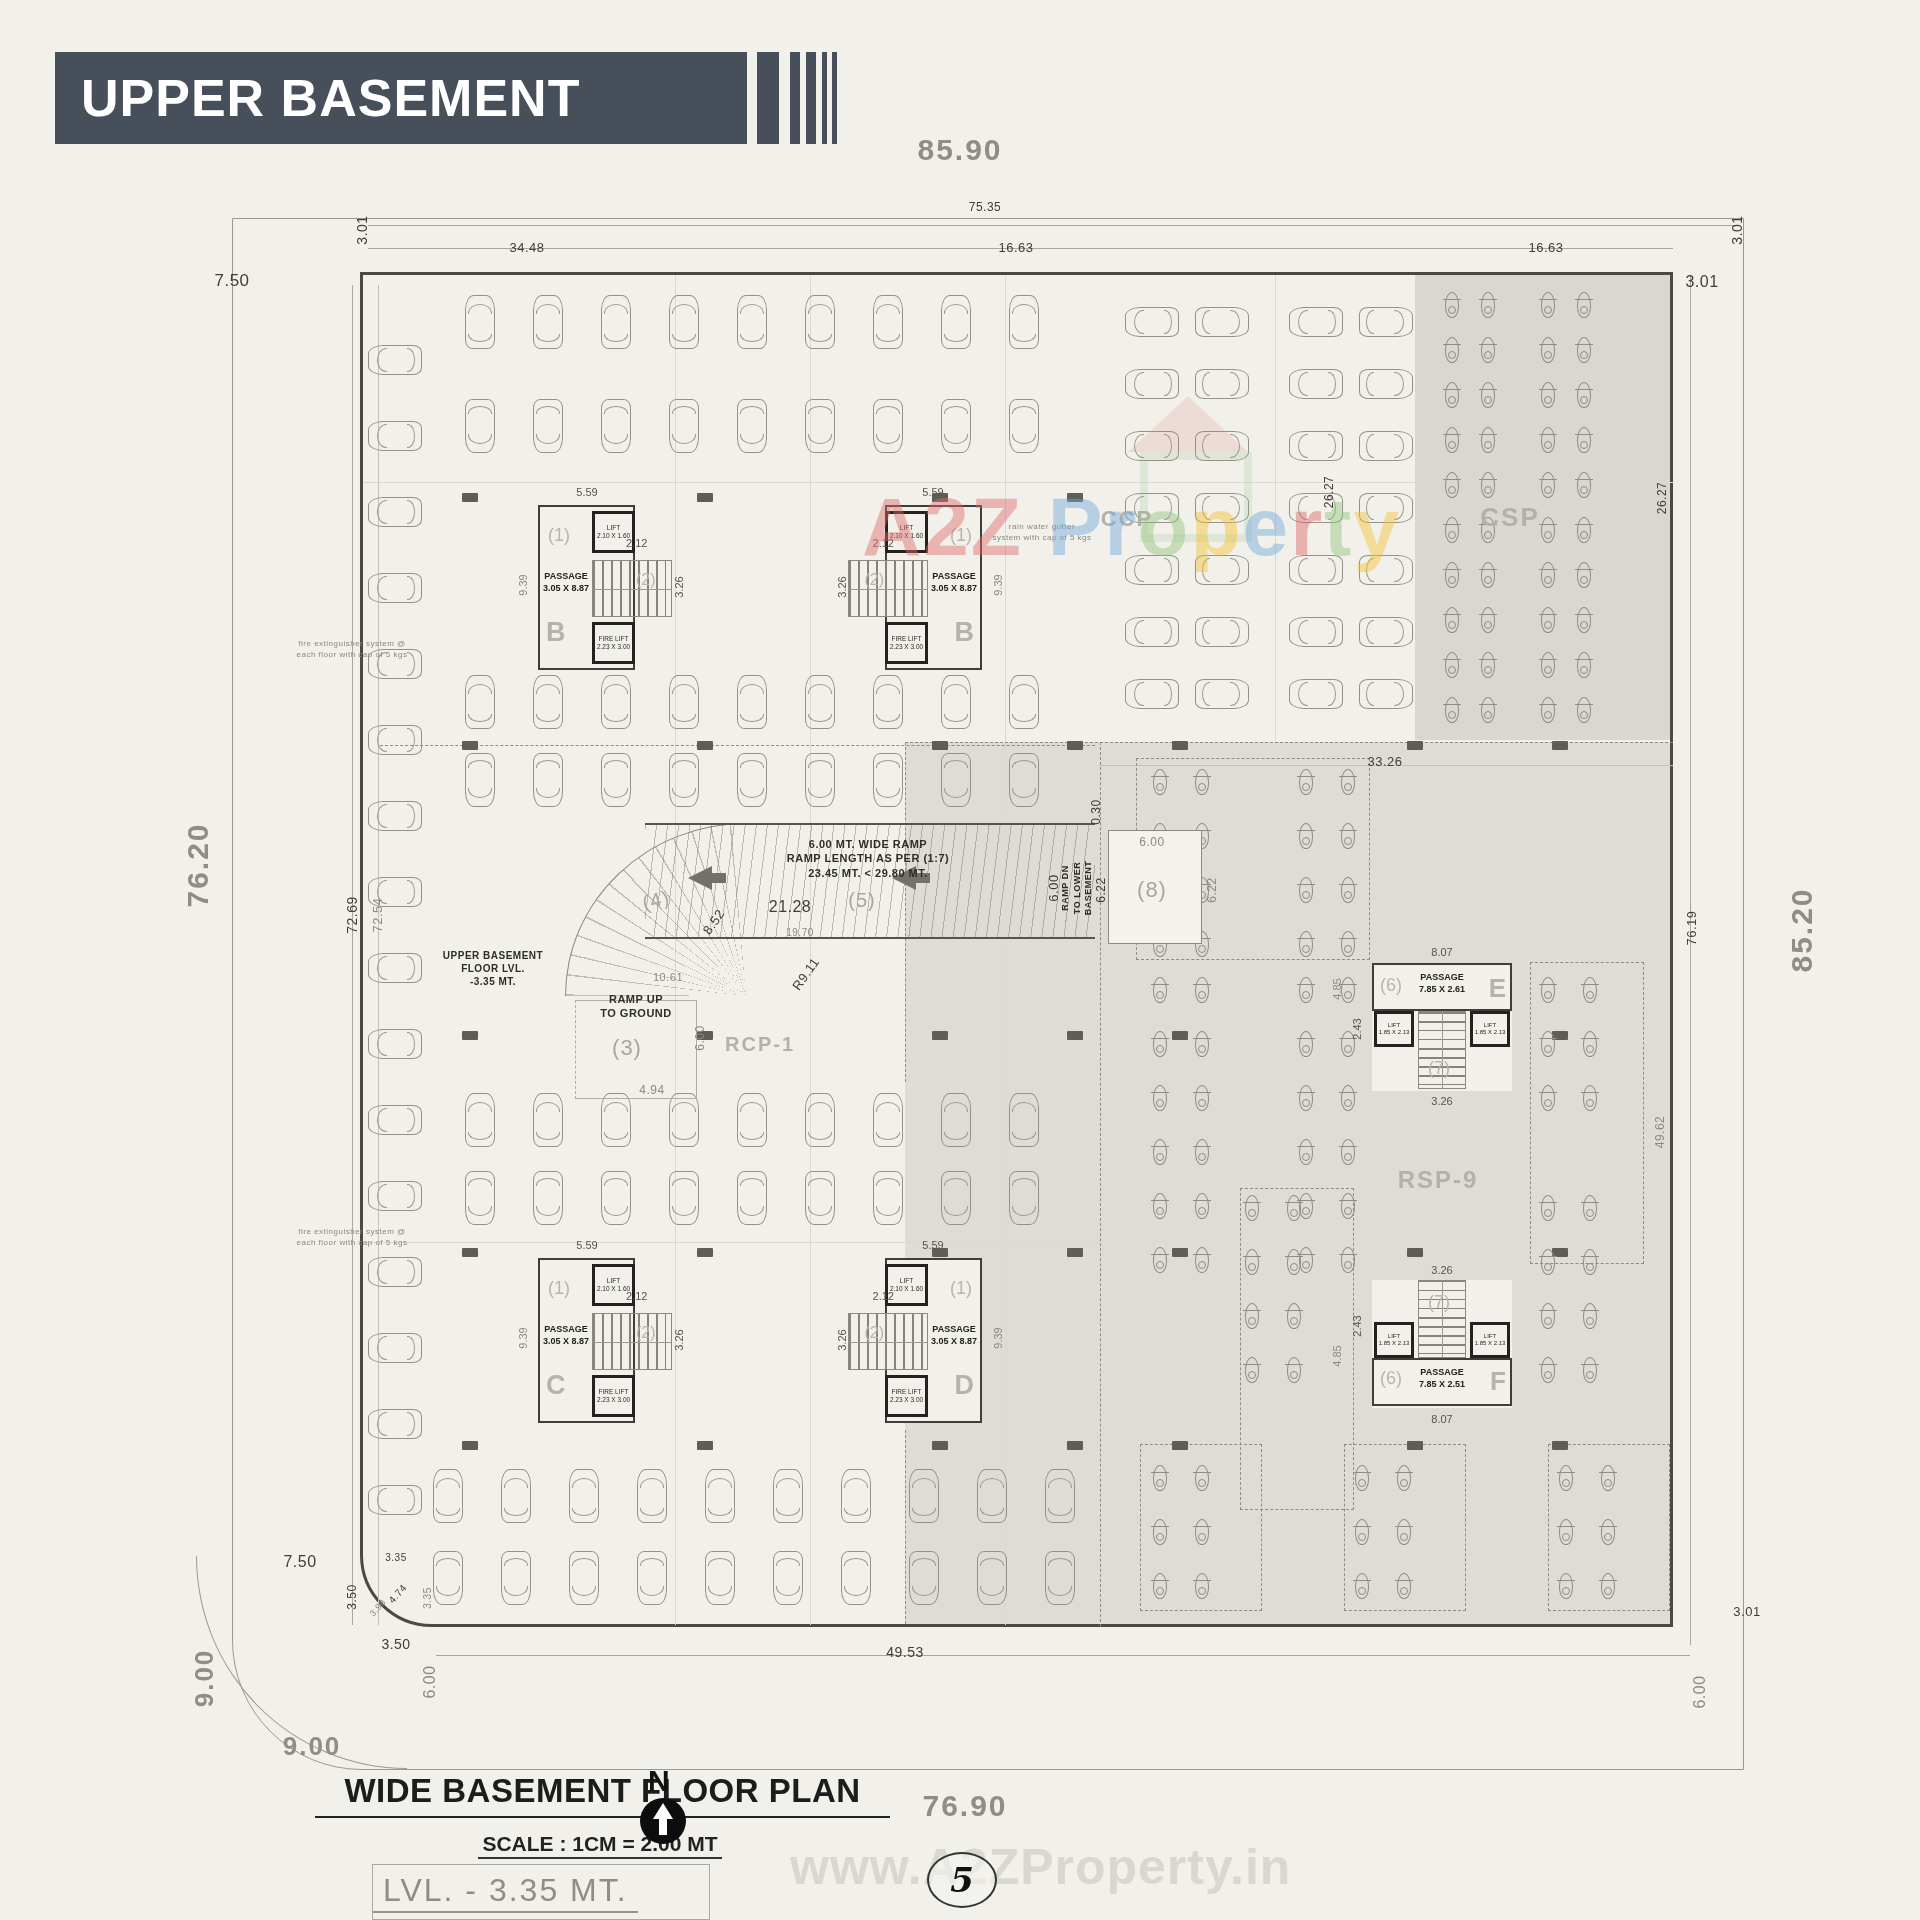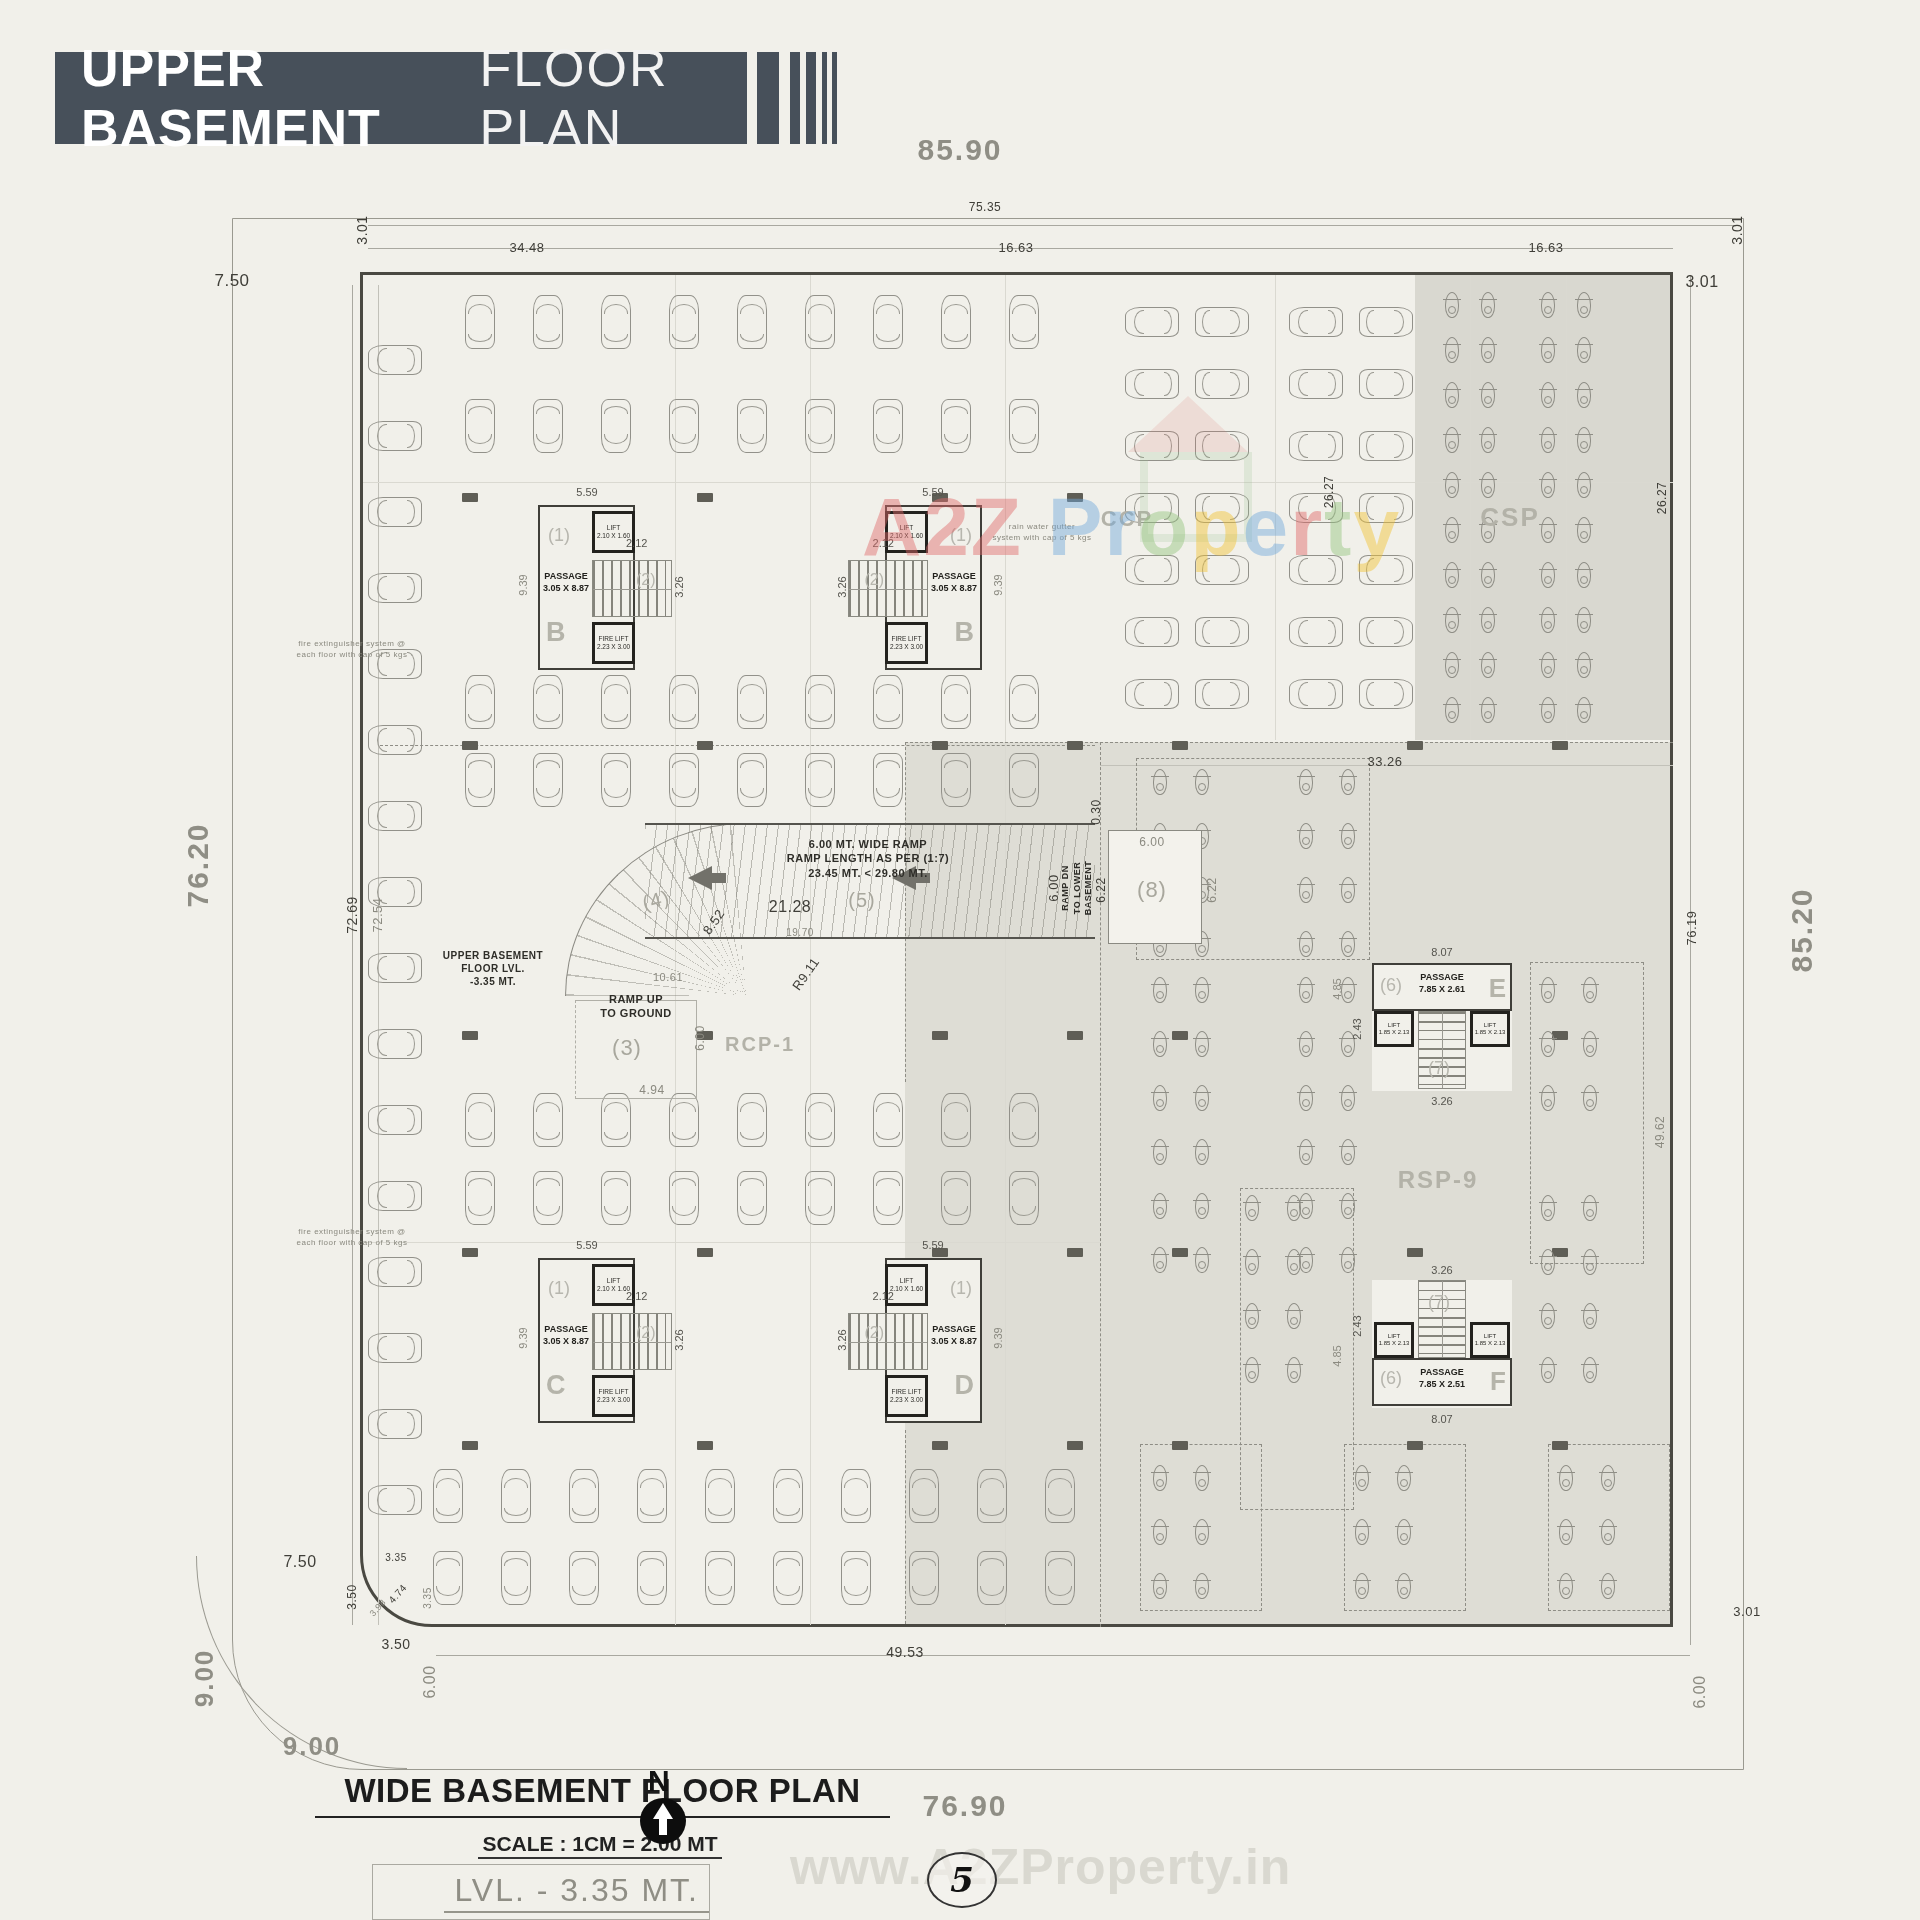--- a/index.html
+++ b/index.html
@@ -104,35 +104,34 @@
   .ef.e .ed4{top:20px}.ef.f .ed4{top:70px}
   
   #wm-center{left:862px;top:480px;font-size:82px;font-weight:bold;opacity:.45;letter-spacing:2px;white-space:nowrap}
   #wm-bottom{left:790px;top:1838px;font-size:50px;font-weight:600;color:#d9d8d0;letter-spacing:1px;white-space:nowrap}
   #house{left:1140px;top:452px;width:96px;height:74px;border:8px solid rgba(150,190,140,.20)}
   #house::before{content:"";position:absolute;left:-20px;top:-64px;width:0;height:0;border-left:60px solid transparent;border-right:60px solid transparent;border-bottom:56px solid rgba(220,120,110,.16)}
   
   #ftitle{left:315px;top:1772px;width:575px;text-align:center;font-size:33px;font-weight:600;color:#1c1c1c;letter-spacing:.5px;border-bottom:2.5px solid #222;padding-bottom:6px}
   #fscale{left:400px;top:1832px;width:400px;text-align:center;font-size:21px;font-weight:bold;color:#222}
   #fscale span{border-bottom:2px solid #333;padding:0 4px 2px}
-  #flvl{left:372px;top:1864px;width:336px;height:54px;border:1.5px solid #aaa9a1;display:flex;align-items:center;justify-content:flex-end}
+  #flvl{left:372px;top:1864px;width:336px;height:54px;border:1.5px solid #aaa9a1;display:flex;align-items:center;justify-content:flex-start}
   #flvl span{font-size:32px;color:#8f8e85;letter-spacing:2px;border-bottom:2px solid #96958b;padding:0 10px 2px}
   #nlabel{left:648px;top:1764px;font-size:30px;font-weight:800;color:#111}
   #ncirc{left:640px;top:1798px;width:46px;height:46px;border-radius:50%;background:#0d0d0d}
   #ncirc::before{content:"";position:absolute;left:50%;top:5px;margin-left:-10px;width:0;height:0;border-left:10px solid transparent;border-right:10px solid transparent;border-bottom:16px solid #fff}
   #ncirc::after{content:"";position:absolute;left:50%;top:21px;margin-left:-4px;width:8px;height:16px;background:#fff}
   #pagenum{left:927px;top:1852px;width:66px;height:52px;border:2px solid #333;border-radius:50%;background:rgba(245,244,239,.6);
            display:flex;align-items:center;justify-content:center;font-family:"DejaVu Serif",serif;font-style:italic;font-weight:bold;font-size:34px;color:#111}
 </style>
 </head>
 <body>
 
 <div class="abs" id="titlebar">
   <span class="strong">UPPER BASEMENT</span>
-  <span class="light">FLOOR PLAN</span>
 </div>
 <div class="abs hbar" style="left:757px;width:22px"></div>
 <div class="abs hbar" style="left:790px;width:10px"></div>
 <div class="abs hbar" style="left:806px;width:10px"></div>
 <div class="abs hbar" style="left:822px;width:5px"></div>
 <div class="abs hbar" style="left:832px;width:5px"></div>
 
 <div class="abs" id="property"></div>
 <div class="abs" id="proparc"></div>
 <div class="abs" id="shade-csp"></div>

